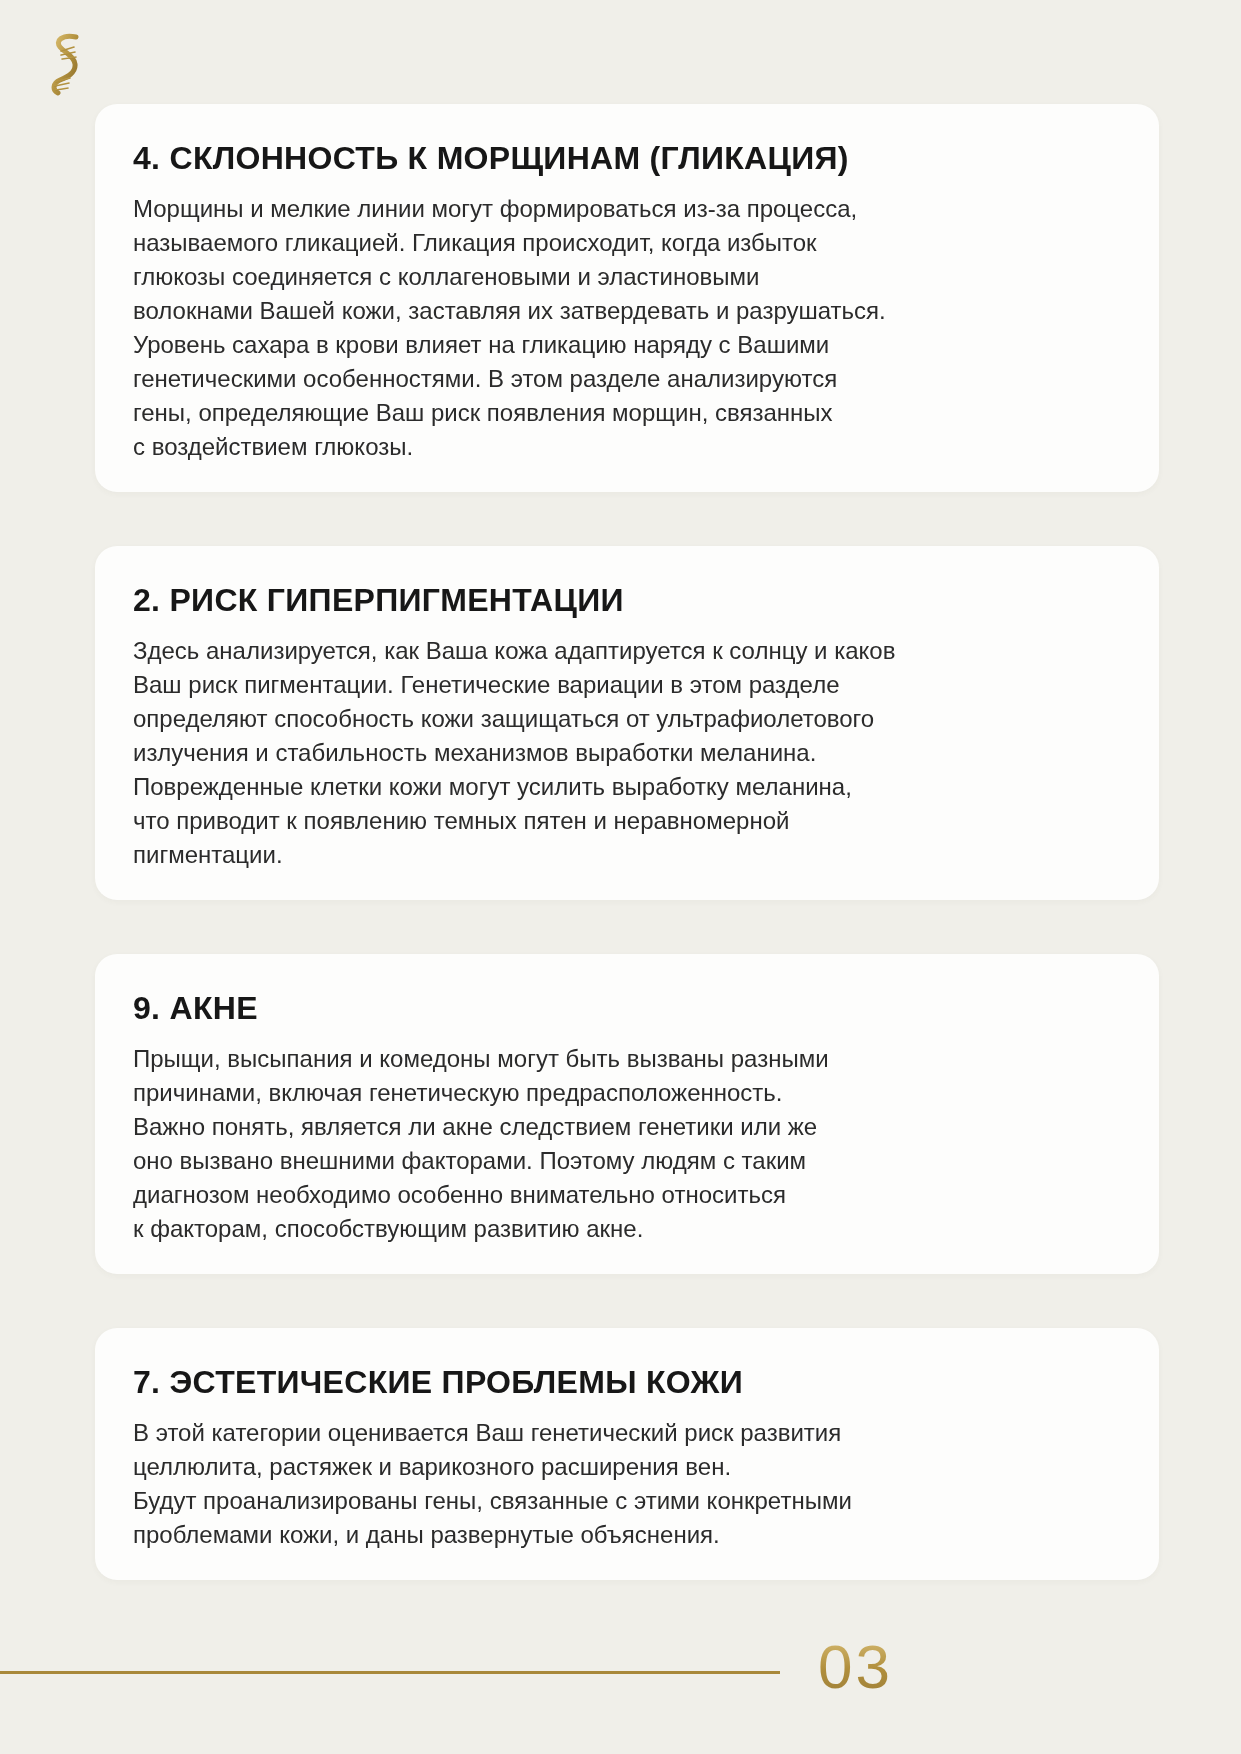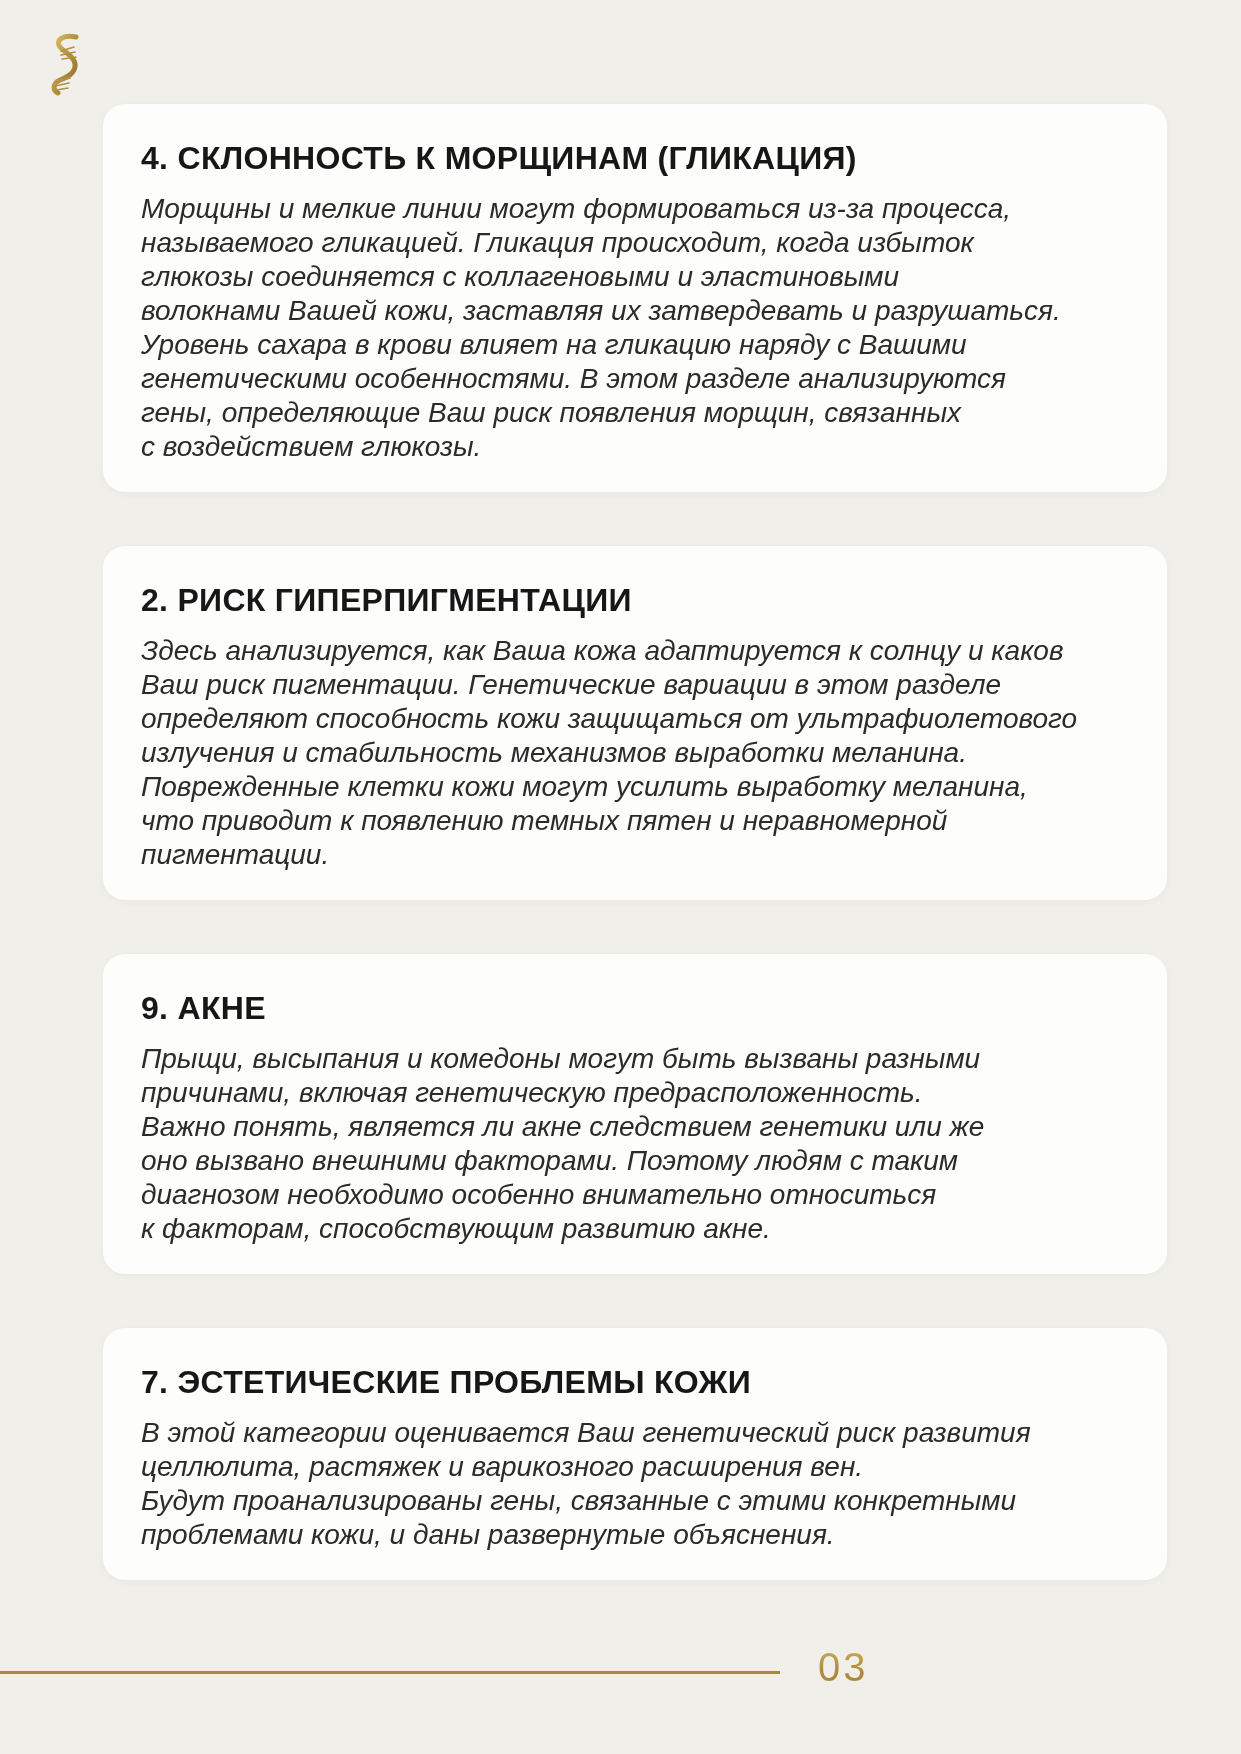--- a/index.html
+++ b/index.html
@@ -13,21 +13,21 @@
   }
   .logo {
     position: absolute;
     left: 48px;
     top: 32px;
     width: 36px;
     height: 64px;
   }
   .cards {
     position: absolute;
-    left: 103px;
+    left: 95px;
     top: 104px;
     width: 1064px;
   }
   .card {
     background: #fdfdfc;
     border-radius: 22px;
     padding: 34px 40px 28px 38px;
     margin-bottom: 54px;
     box-sizing: border-box;
     box-shadow: 0 2px 6px rgba(80, 75, 60, 0.04);
@@ -35,39 +35,38 @@
   .card h2 {
     margin: 0 0 14px 0;
     font-size: 32px;
     line-height: 40px;
     font-weight: 700;
     letter-spacing: 0.3px;
     color: #171717;
   }
   .card p {
     margin: 0;
-    font-size: 28px;
+    font-size: 24px;
     line-height: 34px;
     color: #2b2b2b;
     white-space: pre-line;
-    font-style: italic;
   }
   .footer-rule {
     position: absolute;
     left: 0;
     top: 1671px;
     width: 780px;
     height: 3px;
     background: #a8883a;
   }
   .page-number {
     position: absolute;
     left: 818px;
     top: 1644px;
-    font-size: 40px;
+    font-size: 62px;
     line-height: 46px;
     font-weight: 300;
     letter-spacing: 3px;
     color: #b6963f;
     background: linear-gradient(180deg, #cdb065 0%, #b08e3c 55%, #a3843a 100%);
     -webkit-background-clip: text;
     background-clip: text;
     -webkit-text-fill-color: transparent;
   }
 </style>

